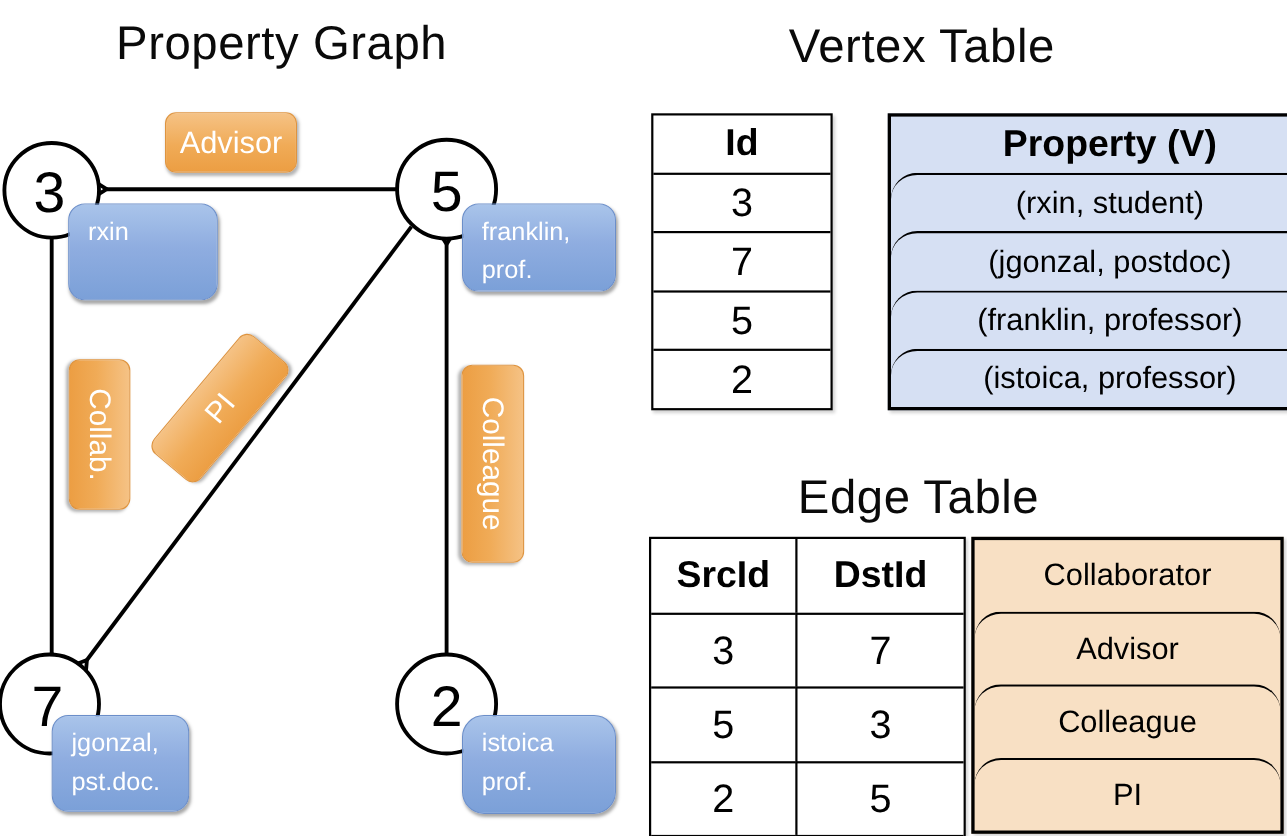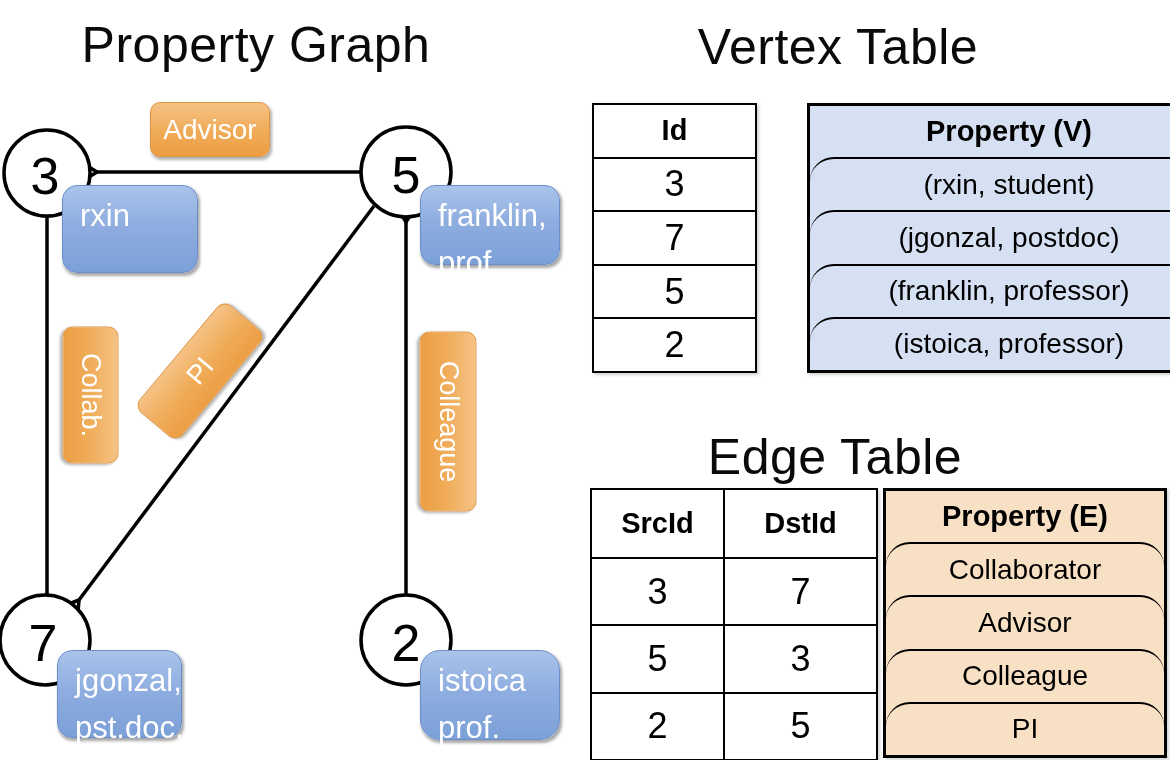--- a/index.html
+++ b/index.html
@@ -2,52 +2,52 @@
 <html><head>
 <meta charset="utf-8">
 <style>
   * { margin:0; padding:0; box-sizing:border-box; }
   html,body { background:#ffffff; }
   #stage {
     position:relative; width:1170px; height:760px; overflow:hidden;
     background:#ffffff; font-family:"Liberation Sans", sans-serif; color:#000;
   }
   .big-title {
-    position:absolute; font-size:50px; font-weight:300; color:#0a0a0a;
+    position:absolute; font-size:43px; font-weight:300; color:#0a0a0a;
     white-space:nowrap; transform:translateX(-50%); letter-spacing:0.5px;
   }
   svg { position:absolute; left:0; top:0; }
 
   
   .eprop {
     position:absolute; display:flex; align-items:center; justify-content:center;
     background:linear-gradient(180deg,#f5c285 0%,#f0ab57 55%,#ec9e43 100%);
     border:1px solid #de9440; border-radius:10px; color:#ffffff;
     font-size:27px; font-weight:300; box-shadow:1.5px 2.5px 3px rgba(0,0,0,.30);
     white-space:nowrap;
   }
   
   .vprop {
     position:absolute;
     background:linear-gradient(180deg,#a9c4ea 0%,#8fade0 45%,#7ba0d8 100%);
     border:1.5px solid #6b8ec9; border-radius:15px; color:#ffffff;
-    font-size:31px; font-weight:300; line-height:1.5; padding:7px 0 0 17px;
+    font-size:23px; font-weight:300; line-height:1.5; padding:7px 0 0 17px;
     box-shadow:1.5px 2.5px 3px rgba(0,0,0,.35); white-space:nowrap;
   }
 
   
   .tcol { position:absolute; box-shadow:2px 2px 3px rgba(0,0,0,.18); }
   .col-single { display:flex; flex-direction:column; }
   .col-single .cell { flex:1; display:flex; align-items:center; justify-content:center; border-top:2px solid #000; }
   .col-single .cell:first-child { border-top:none; }
   .grid2 { display:grid; grid-template-columns:131px 1fr; }
   .grid2 .cell { display:flex; align-items:center; justify-content:center; border-top:2px solid #000; }
   .grid2 .cell:nth-child(-n+2) { border-top:none; }
   .grid2 .cell:nth-child(2n) { border-left:2px solid #000; }
-  .hcell { font-weight:700; font-size:29px; }
+  .hcell { font-weight:700; font-size:34px; }
   .num   { font-size:36px; font-weight:300; }
   .ptxt  { font-size:28px; font-weight:300; white-space:nowrap;border-radius:24px; }
 </style>
 </head>
 <body>
 
 <div id="stage">
 
   <div class="big-title" style="left:256px; top:16px;">Property Graph</div>
 
@@ -79,21 +79,21 @@
   <div class="eprop" style="left:130px; top:343px; width:140px; height:56px; transform:rotate(-50deg);">PI</div>
   <div class="eprop" style="left:358px; top:393px; width:180px; height:57px; transform:rotate(90deg);">Colleague</div>
 
   <div class="vprop" style="left:62px; top:185px; width:136px; height:88px;">
     <div>rxin</div>
   </div>
   <div class="vprop" style="left:420px; top:185px; width:140px; height:80px;">
     <div>franklin,</div>
     <div>prof.</div>
   </div>
-  <div class="vprop" style="left:57px; top:650px; width:125px; height:88px;">
+  <div class="vprop" style="left:47px; top:650px; width:125px; height:88px;">
     <div>jgonzal,</div>
     <div>pst.doc.</div>
   </div>
   <div class="vprop" style="left:420px; top:650px; width:140px; height:90px;border-radius:20px;">
     <div>istoica</div>
     <div>prof.</div>
   </div>
 
   <div class="big-title" style="left:838px; top:18px;">Vertex Table</div>
 
@@ -122,20 +122,19 @@
     <div class="cell num">7</div>
     <div class="cell num">5</div>
     <div class="cell num">3</div>
     <div class="cell num">2</div>
     <div class="cell num">5</div>
     <div class="cell num">5</div>
     <div class="cell num">7</div>
   </div>
 
   <div class="tcol col-single" style="left:883px; top:488px; width:284px; height:270px; border:3px solid #000; background:#f8e0c4;">
-    <div class="cell hcell">Property (E)</div>
     <div class="cell ptxt">Collaborator</div>
     <div class="cell ptxt">Advisor</div>
     <div class="cell ptxt">Colleague</div>
     <div class="cell ptxt">PI</div>
   </div>
 
 </div>
 
 </body></html>

